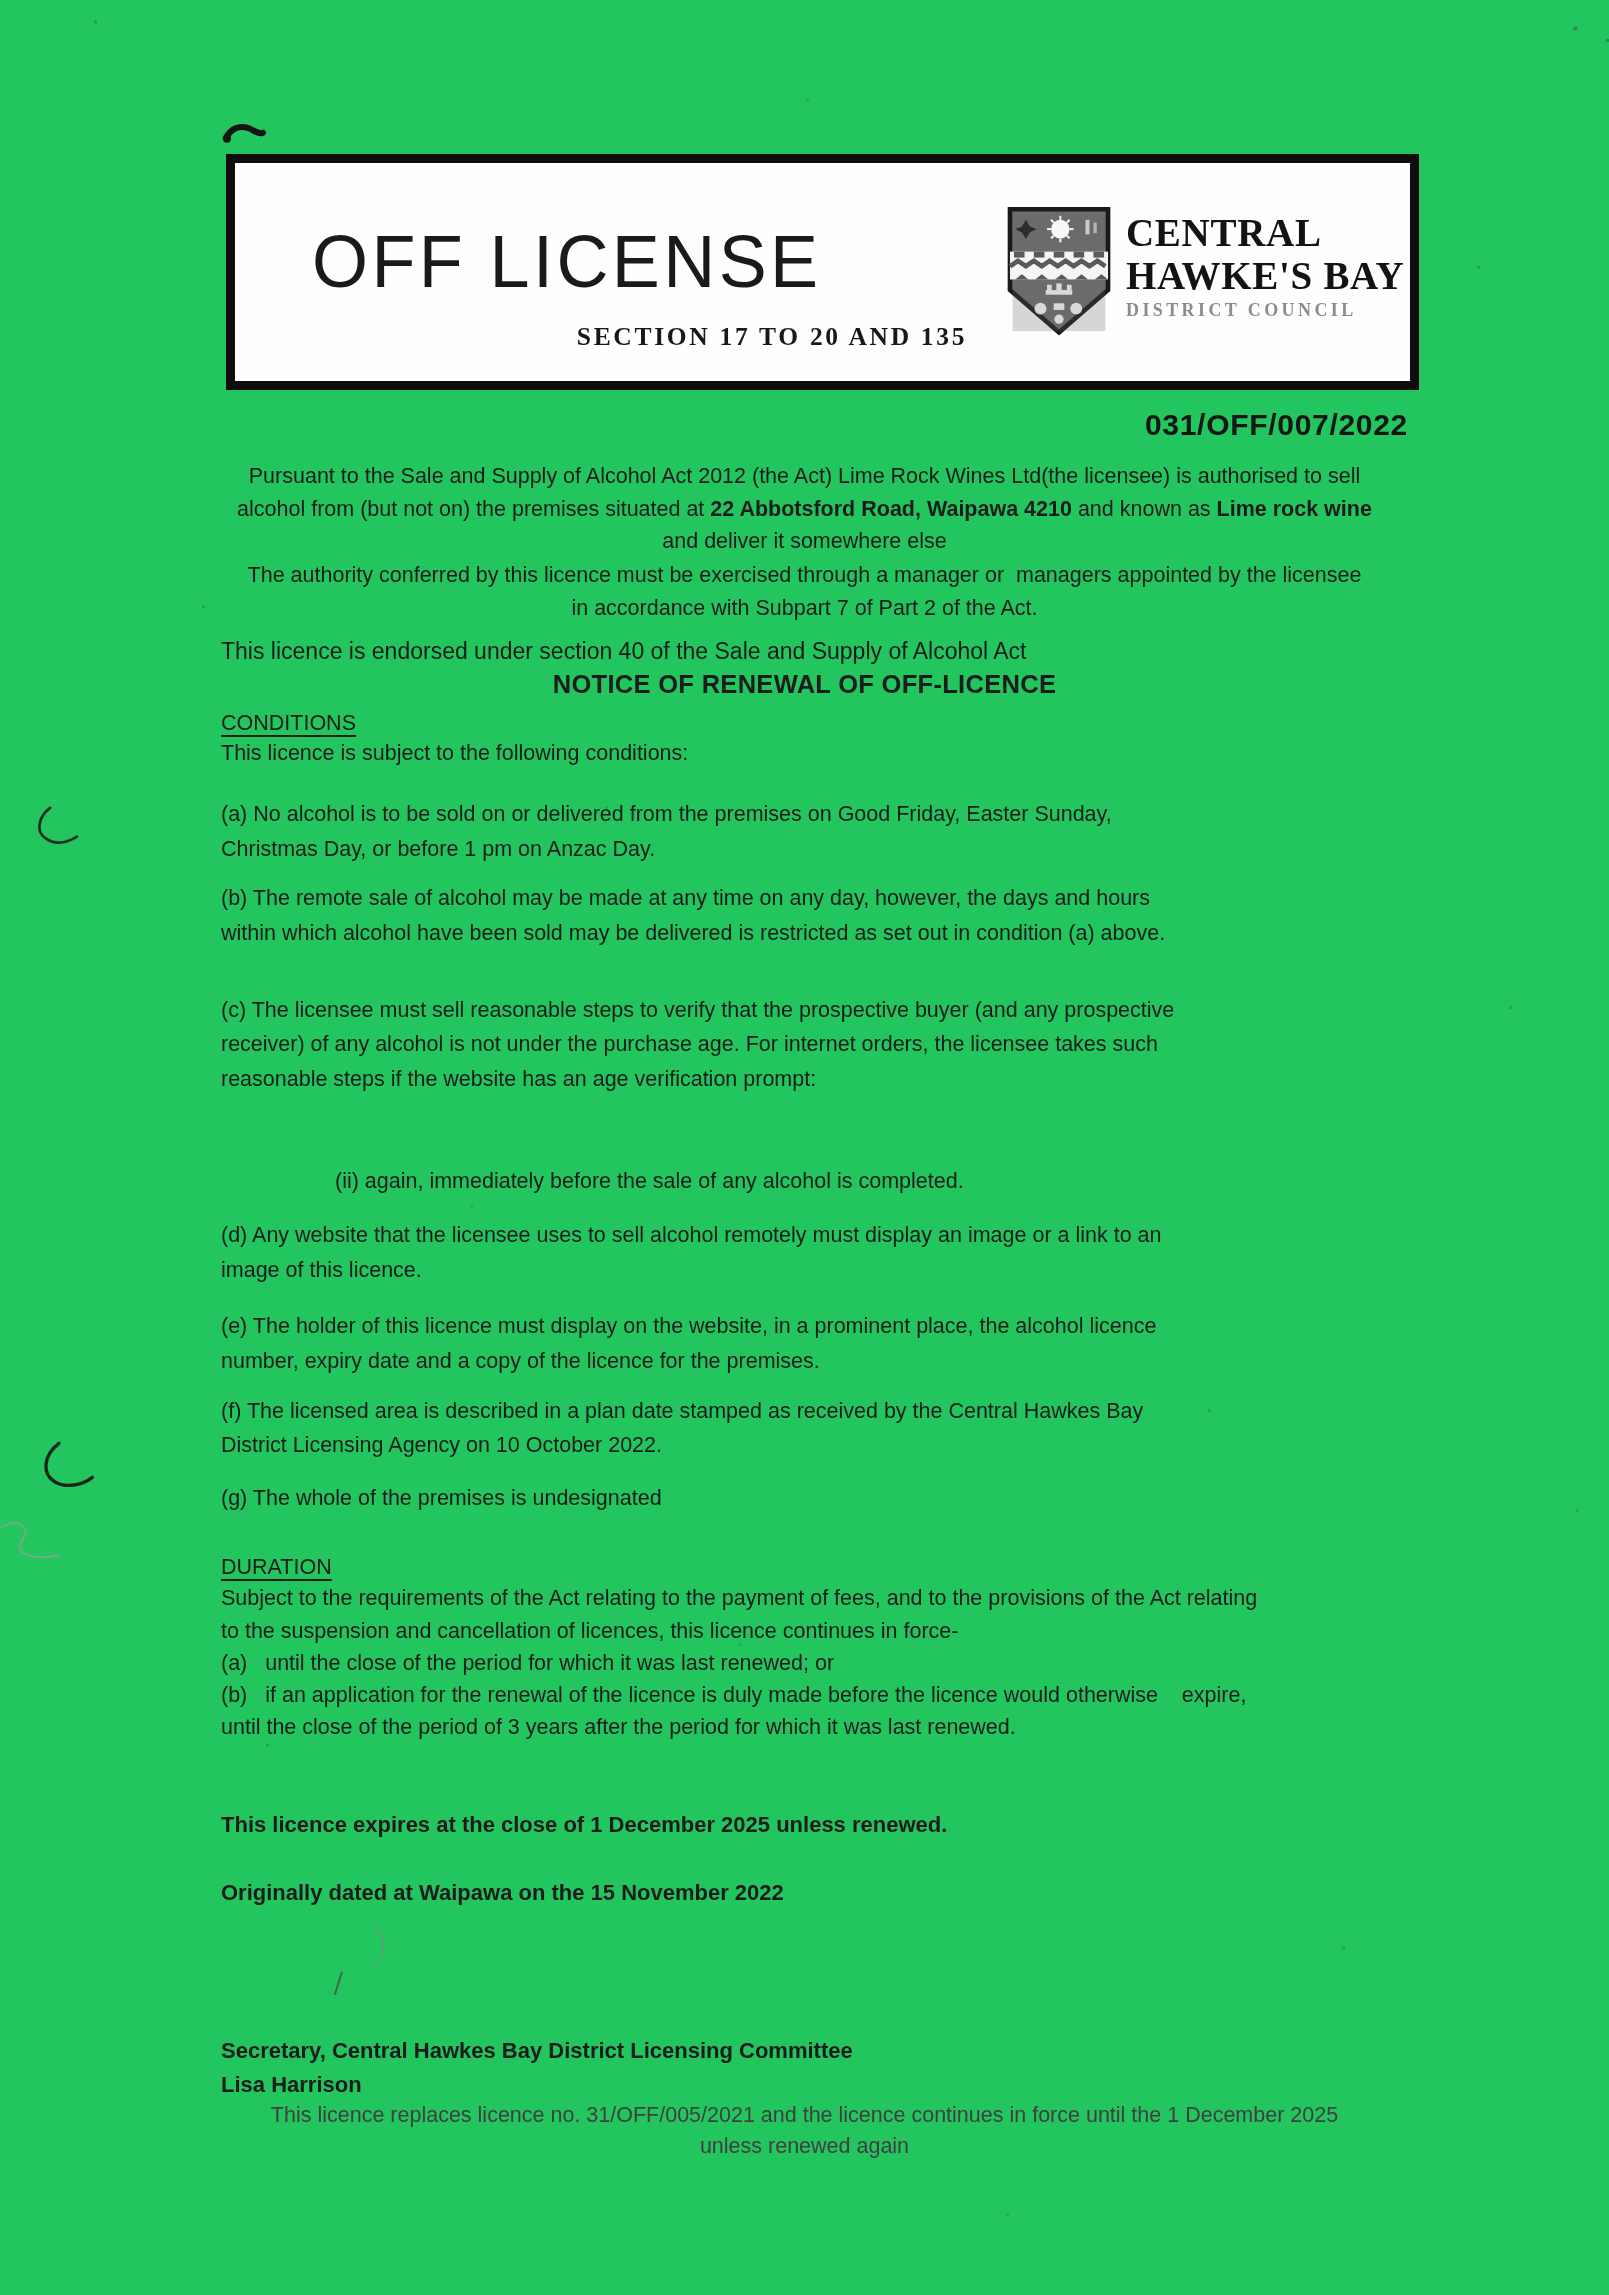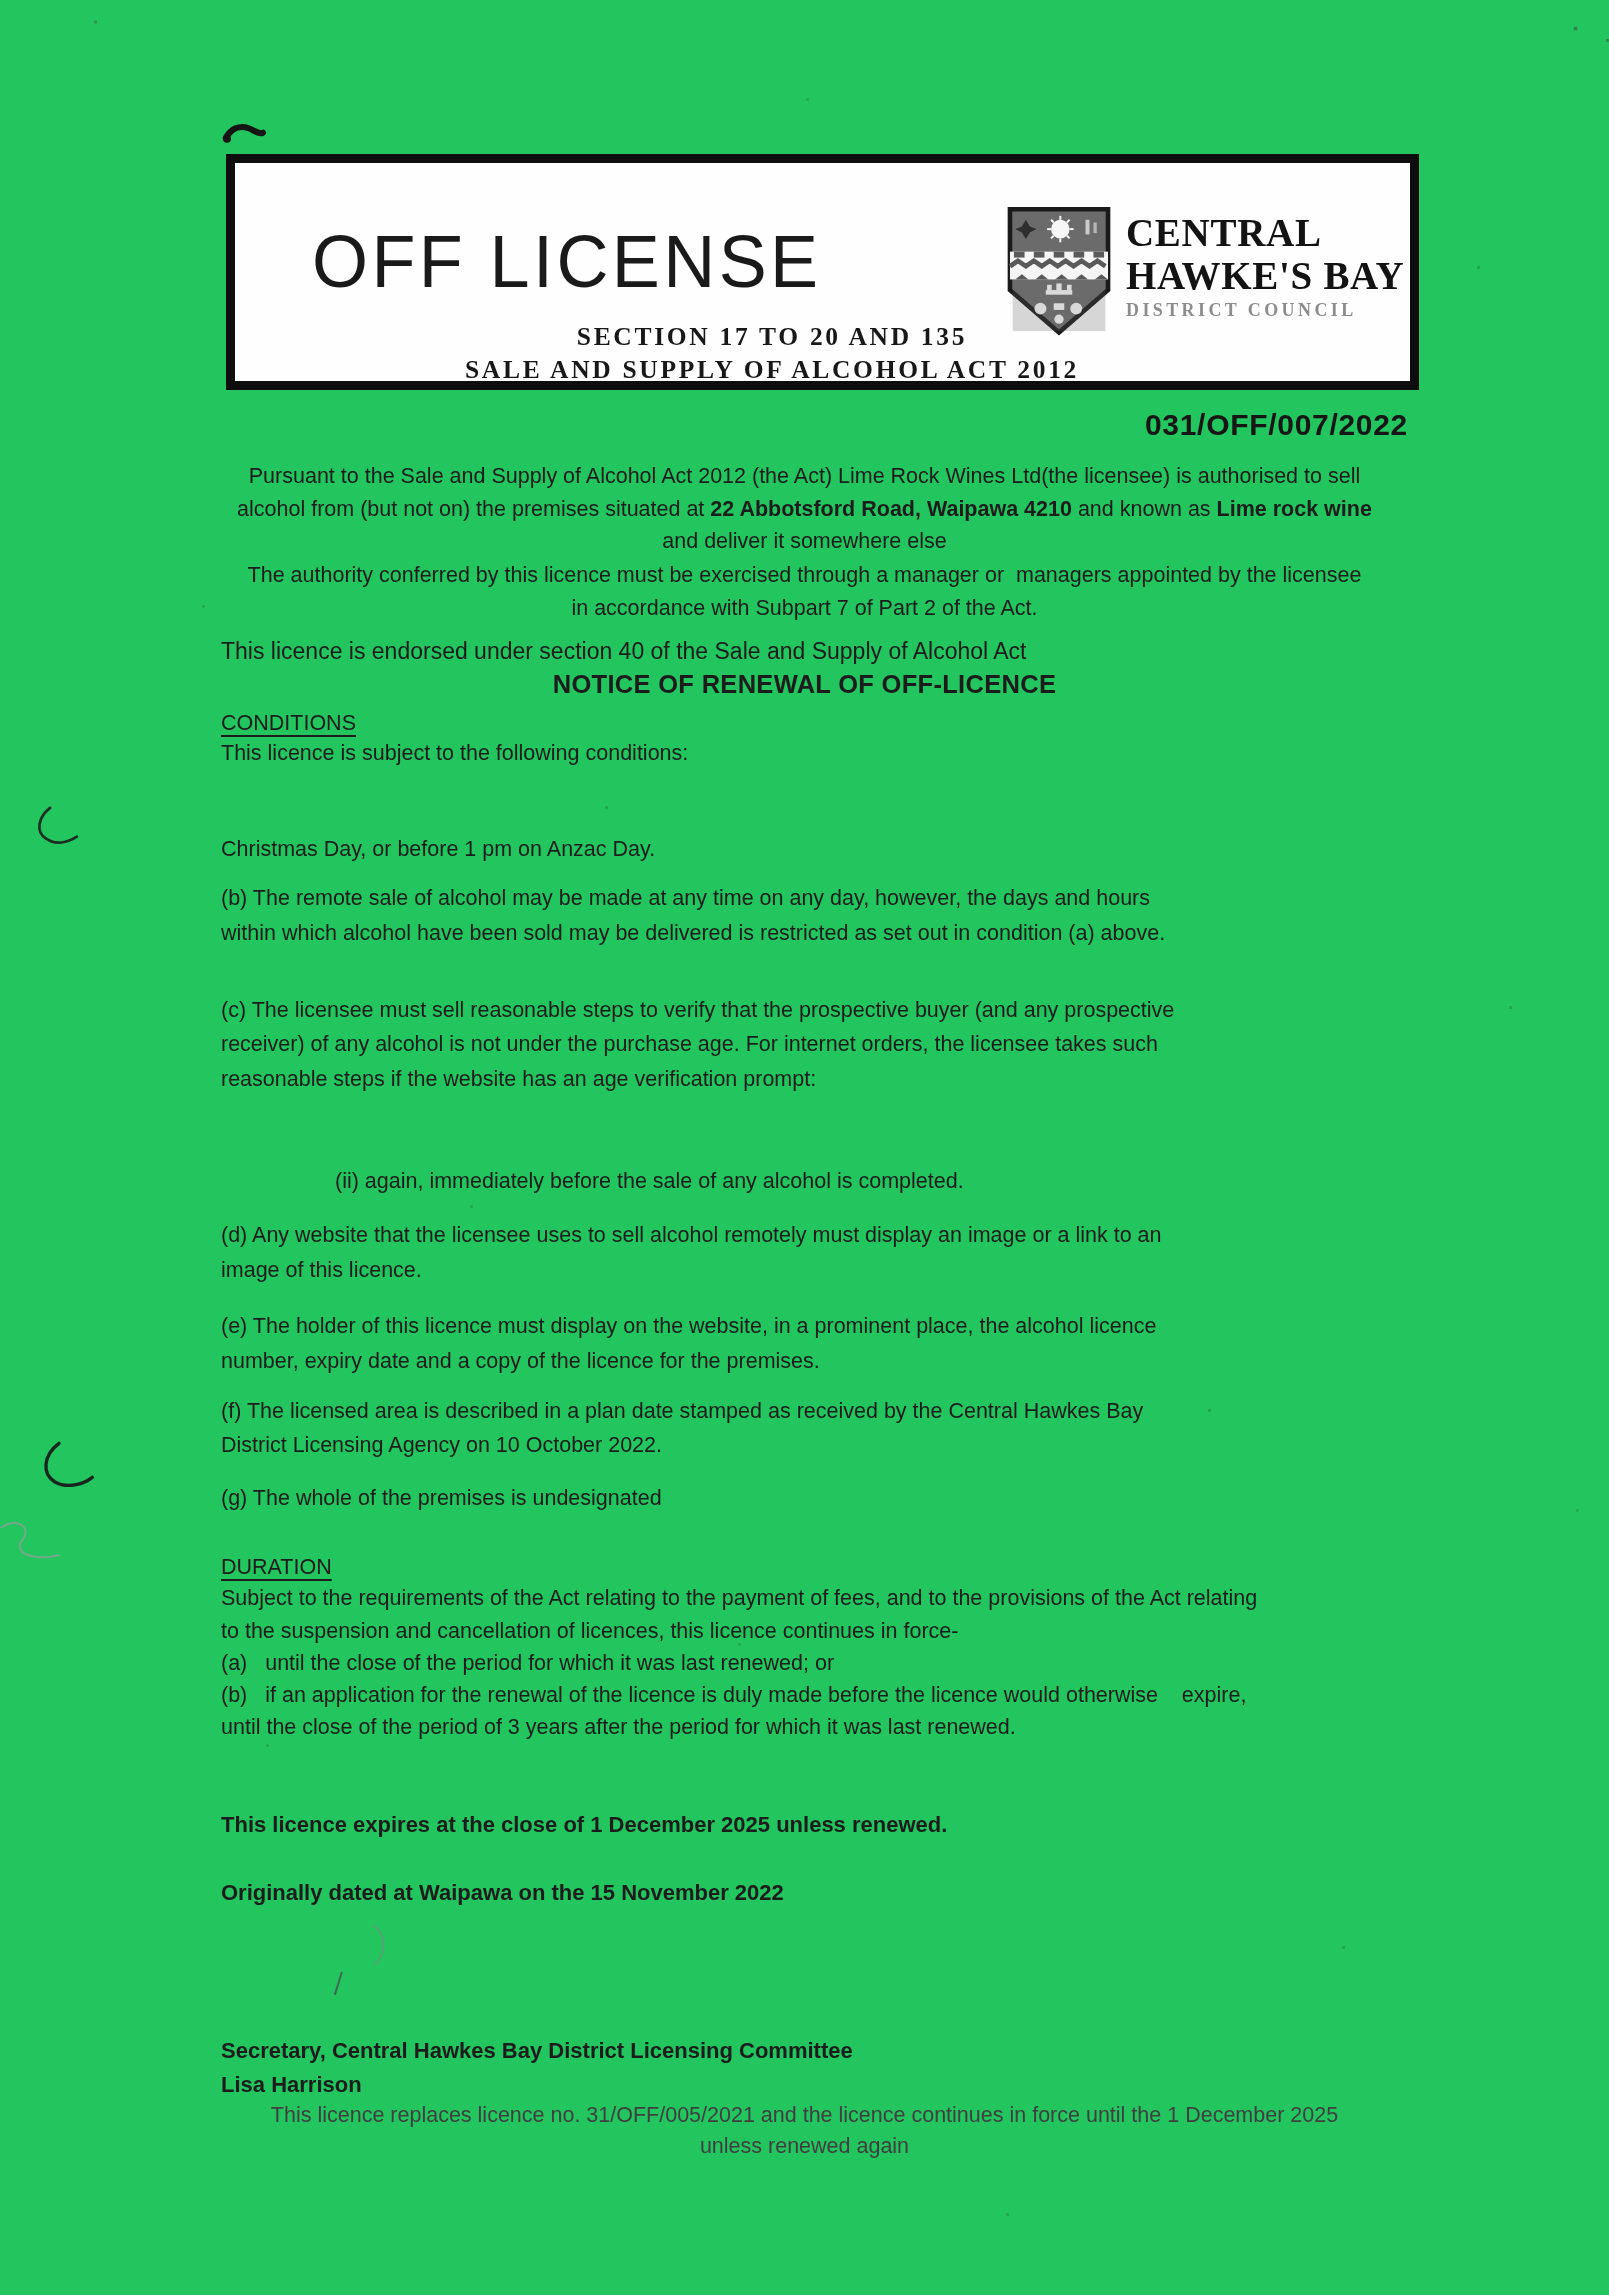--- a/index.html
+++ b/index.html
@@ -146,38 +146,38 @@
     </svg>
 
     <div class="council-name">
       <div>CENTRAL</div>
       <div>HAWKE'S BAY</div>
       <div class="council-sub">DISTRICT COUNCIL</div>
     </div>
 
     <div class="section-lines">
       <div class="section-l1">SECTION 17 TO 20 AND 135</div>
-      <div class="section-l2">SALE AND SUPPLY OF ALCOHOL ACT 2012</div>
     </div>
   </div>
 
   <div class="licence-no">031/OFF/007/2022</div>
 
   <div class="line center" style="top:463px">Pursuant to the Sale and Supply of Alcohol Act 2012 (the Act) Lime Rock Wines Ltd(the licensee) is authorised to sell</div>
   <div class="line center" style="top:496px"><span>alcohol from (but not on) the premises situated at </span><span class="b">22 Abbotsford Road, Waipawa 4210</span><span> and known as </span><span class="b">Lime rock wine</span></div>
   <div class="line center" style="top:528px">and deliver it somewhere else</div>
   <div class="line center" style="top:562px">The authority conferred by this licence must be exercised through a manager or&nbsp; managers appointed by the licensee</div>
   <div class="line center" style="top:595px">in accordance with Subpart 7 of Part 2 of the Act.</div>
 
   <div class="line left endorse" style="top:637px">This licence is endorsed under section 40 of the Sale and Supply of Alcohol Act</div>
   <div class="line center notice" style="top:669px">NOTICE OF RENEWAL OF OFF-LICENCE</div>
 
   <div class="line left underline" style="top:710px">CONDITIONS</div>
   <div class="line left" style="top:740px">This licence is subject to the following conditions:</div>
 
+  <div class="line left" style="top:801px">(a) No alcohol is to be sold on or delivered from the premises on Good Friday, Easter Sunday,</div>
   <div class="line left" style="top:836px">Christmas Day, or before 1 pm on Anzac Day.</div>
 
   <div class="line left" style="top:885px">(b) The remote sale of alcohol may be made at any time on any day, however, the days and hours</div>
   <div class="line left" style="top:920px">within which alcohol have been sold may be delivered is restricted as set out in condition (a) above.</div>
 
   <div class="line left" style="top:997px">(c) The licensee must sell reasonable steps to verify that the prospective buyer (and any prospective</div>
   <div class="line left" style="top:1031px">receiver) of any alcohol is not under the purchase age. For internet orders, the licensee takes such</div>
   <div class="line left" style="top:1066px">reasonable steps if the website has an age verification prompt:</div>
 
   <div class="line" style="left:335px;top:1168px">(ii) again, immediately before the sale of any alcohol is completed.</div>

